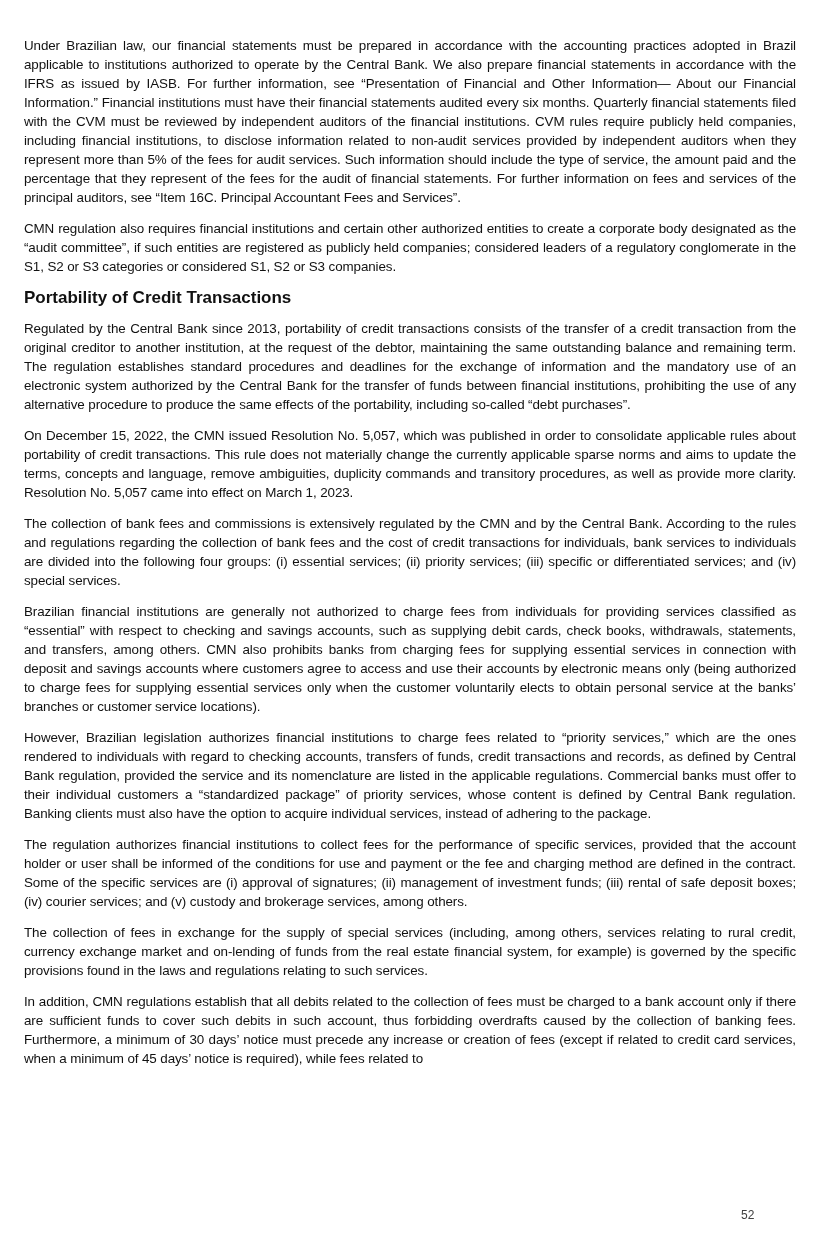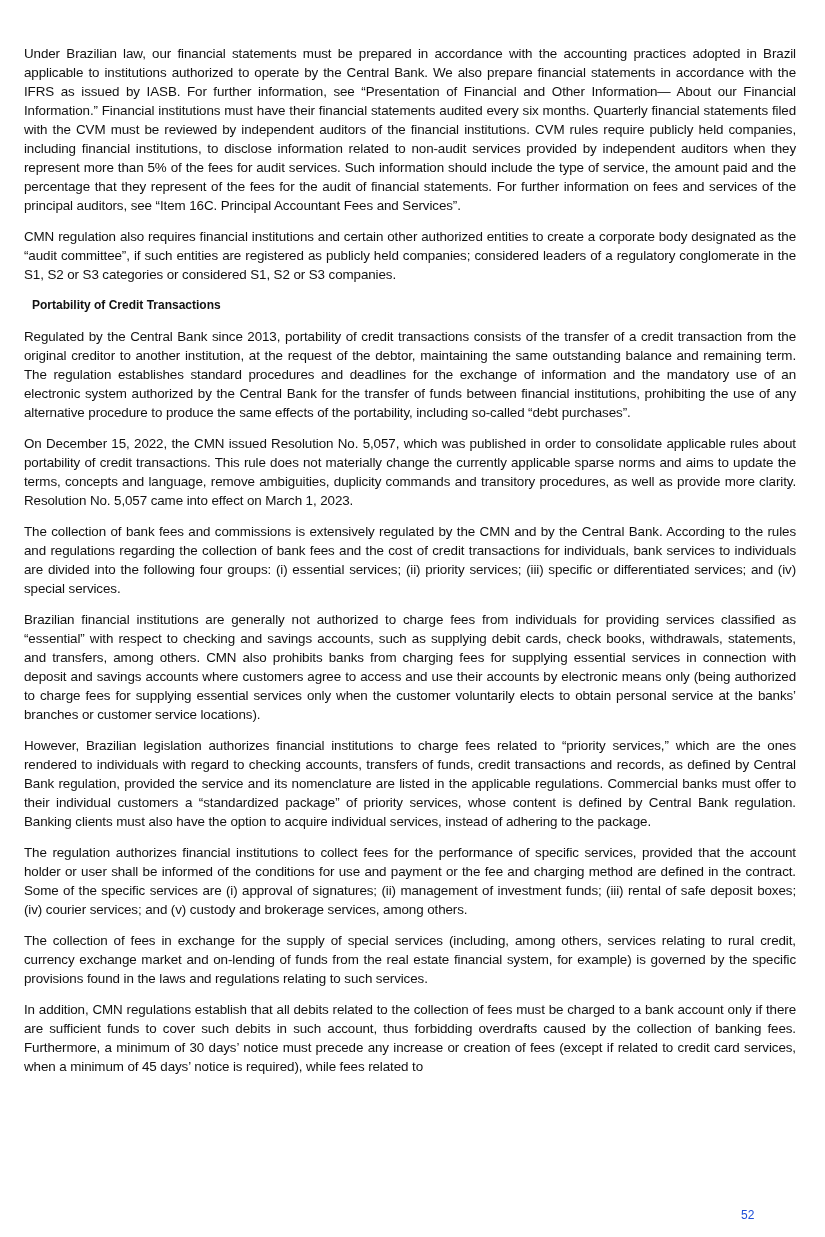--- a/index.html
+++ b/index.html
@@ -18,36 +18,36 @@
     .page {
       position: absolute;
       left: 24px;
       top: 36px;
       width: 772px;
     }
     .para {
       font-size: 13.4px;
       line-height: 19px;
       text-align: justify;
-      margin: 8px 0 12px 0;
+      margin: 0 0 12px 0;
       letter-spacing: -0.1px;
     }
     .heading {
-      font-size: 12px;
+      font-size: 17px;
       line-height: 19px;
       font-weight: bold;
-      margin: 0 0 12px 8px;
+      margin: 0 0 12px 0;
     }
     .page-number {
       position: absolute;
       left: 741px;
       top: 1208px;
       font-size: 12px;
       line-height: 14px;
-      color: #1d4ed8;
+      color: #404040;
     }
   </style>
 </head>
 <body>
 
 <div class="page">
   <p class="para">Under Brazilian law, our financial statements must be prepared in accordance with the accounting practices adopted in Brazil applicable to institutions authorized to operate by the Central Bank. We also prepare financial statements in accordance with the IFRS as issued by IASB. For further information, see “Presentation of Financial and Other Information— About our Financial Information.” Financial institutions must have their financial statements audited every six months. Quarterly financial statements filed with the CVM must be reviewed by independent auditors of the financial institutions. CVM rules require publicly held companies, including financial institutions, to disclose information related to non-audit services provided by independent auditors when they represent more than 5% of the fees for audit services. Such information should include the type of service, the amount paid and the percentage that they represent of the fees for the audit of financial statements. For further information on fees and services of the principal auditors, see “Item 16C. Principal Accountant Fees and Services”.</p>
   <p class="para">CMN regulation also requires financial institutions and certain other authorized entities to create a corporate body designated as the “audit committee”, if such entities are registered as publicly held companies; considered leaders of a regulatory conglomerate in the S1, S2 or S3 categories or considered S1, S2 or S3 companies.</p>
   <h3 class="heading">Portability of Credit Transactions</h3>
   <p class="para">Regulated by the Central Bank since 2013, portability of credit transactions consists of the transfer of a credit transaction from the original creditor to another institution, at the request of the debtor, maintaining the same outstanding balance and remaining term. The regulation establishes standard procedures and deadlines for the exchange of information and the mandatory use of an electronic system authorized by the Central Bank for the transfer of funds between financial institutions, prohibiting the use of any alternative procedure to produce the same effects of the portability, including so-called “debt purchases”.</p>

